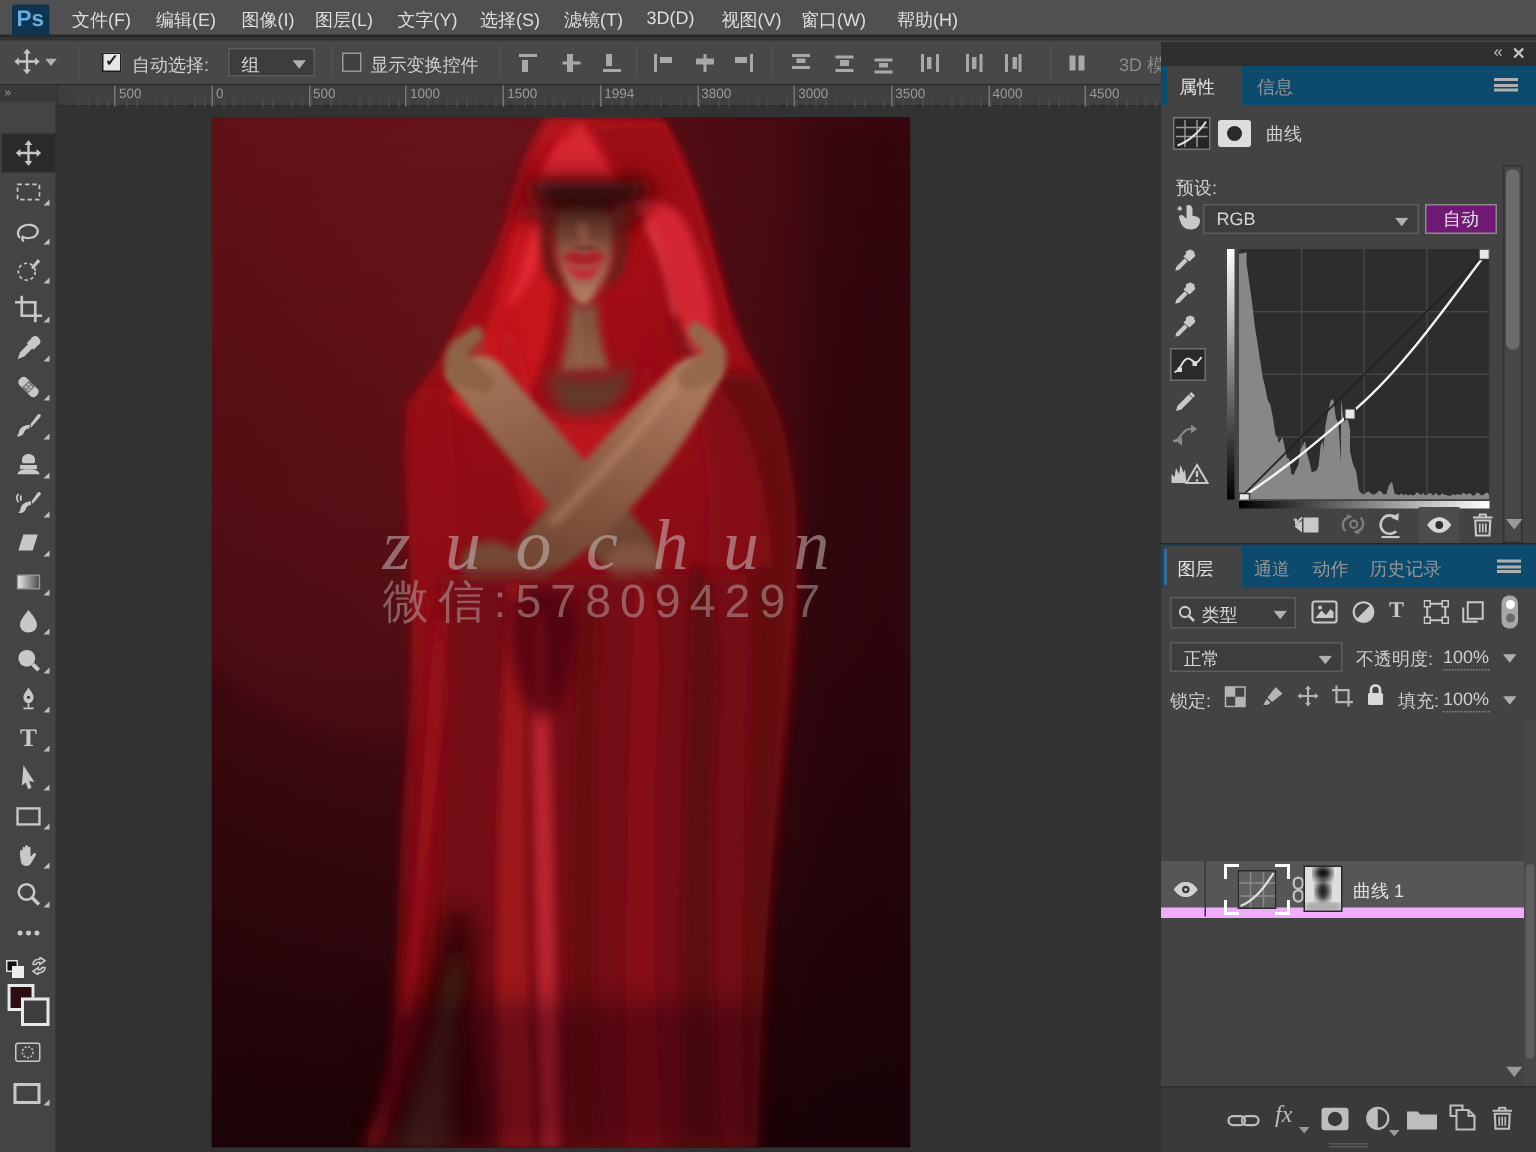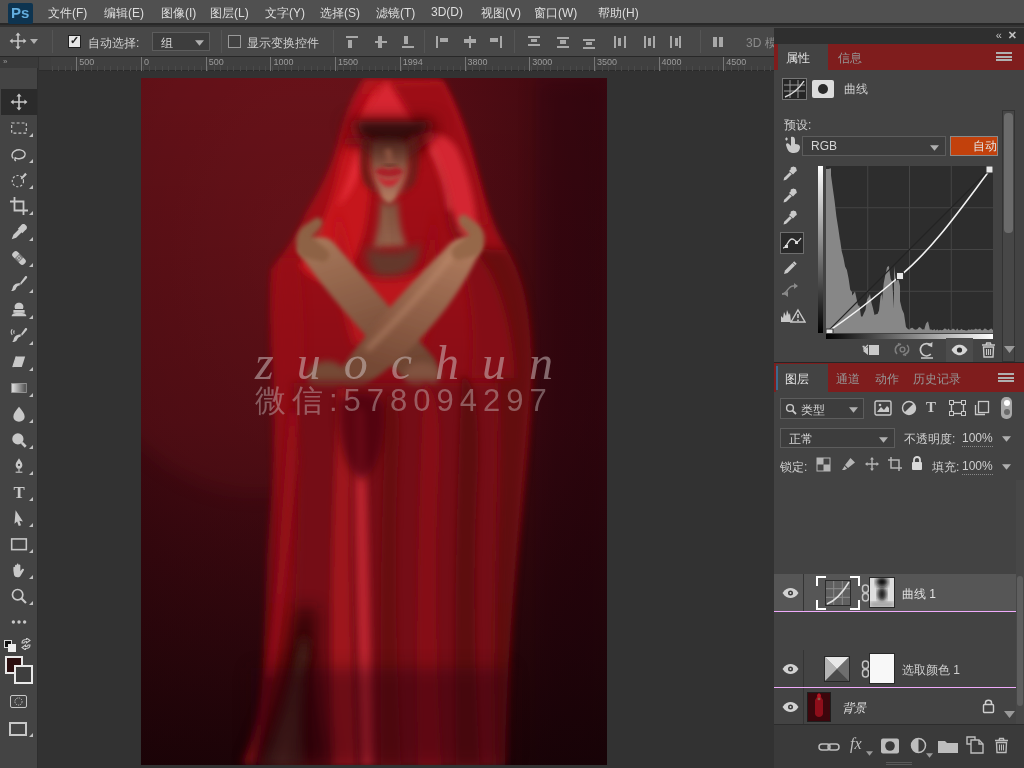--- a/index.html
+++ b/index.html
@@ -37,31 +37,31 @@
   .tcorn { position:absolute; width:0; height:0; border-left:4px solid transparent;
     border-bottom:4px solid #c0c0c0; }
   
   #canvasarea { left:39px; top:57px; width:735px; height:711px; background:#323232; }
   #ruler { position:absolute; left:0; top:0; width:735px; height:14px; background:#404040;
     border-bottom:1px solid #2a2a2a; }
   .rlabel { position:absolute; top:0px; font-size:9px; color:#9a9a9a; }
   .rtickmaj { position:absolute; top:0; width:1px; height:14px; background:#777777; }
   
   #rpanel { left:774px; top:28px; width:250px; height:740px; background:#434343; }
-  .tabbar { position:absolute; left:0; width:250px; background:#7f1d1d; }
+  .tabbar { position:absolute; left:0; width:250px; background:#0c4a6e; }
   .tab { position:absolute; font-size:12px; color:#969696; }
   .tab.active { color:#e4e4e4; }
   .tabbox { position:absolute; background:#434343; }
   .ptext { font-size:12px; color:#cfcfcf; position:absolute; white-space:nowrap; }
   .dim { color:#9a9a9a; }
   .hamb { position:absolute; width:16px; height:9px; border-top:2px solid #b0b0b0;
     border-bottom:2px solid #b0b0b0; }
   .hamb::after { content:""; position:absolute; left:0; top:1.5px; width:16px; height:2px; background:#b0b0b0; }
   .lrow { position:absolute; left:0; width:242px; height:38px; background:#434343;
-    border-bottom:1px solid #f0abfc; }
+    border-bottom:7px solid #f0abfc; }
   .eyecol { position:absolute; left:0; top:0; width:30px; height:37px; border-right:1px solid #343434; }
 </style>
 </head>
 <body>
 <div id="stage">
 
 <div id="menubar" class="abs">
   <div id="pslogo">
         <span style="position:absolute;left:0;top:0;width:25px;height:21px;background:#0e3450;border-radius:2px"></span>
         <span style="position:absolute;left:3px;top:1px;color:#63aede;font-size:15px;font-weight:bold">Ps</span>
@@ -497,21 +497,21 @@
 <svg class="abs" style="left:8px;top:64px" width="22" height="22" viewBox="0 0 22 22">
           <path d="M9 3 C11 2 13 3 13 6 L13 10 C16 10 18 11 18 13 C18 16 16 19 12 19 C8 19 6 17 5 14 L4 11 C4 9 6 9 7 10 L9 12 Z" fill="#c9c9c9"></path>
           <path d="M3 5 L6 5 M4.5 3.5 L4.5 6.5" stroke="#c9c9c9" stroke-width="1.2"></path>
         </svg>
 <div class="dropd" style="left:28px;top:66px;width:144px;height:20px">
           <span class="dtext">RGB</span>
           <svg class="chev" style="right:6px;top:8px" viewBox="0 0 8 5">
             <path d="M0 0 L4 5 L8 0 Z" fill="#b0b0b0"></path>
           </svg>
         </div>
-<div class="abs" style="left:176px;top:66px;width:48px;height:20px;background:#c2410c;border:1px solid #8a8a8a;color:#e2e2e2;font-size:12px;text-align:right;line-height:18px">自动</div>
+<div class="abs" style="left:176px;top:66px;width:48px;height:20px;background:#701a75;border:1px solid #8a8a8a;color:#e2e2e2;font-size:12px;text-align:center;line-height:18px">自动</div>
 <svg class="abs" style="left:8px;top:96px" width="16" height="16" viewBox="0 0 16 16">
           <path d="M1.5 14.5 L2.2 11.8 L7.8 6.2 L9.8 8.2 L4.2 13.8 Z" fill="#c9c9c9"></path>
           <path d="M7 5 L8.8 3.2 C8.2 2 9 0.8 10.2 1 C10.8 0.2 12 0.2 12.6 1 C13.8 0.8 14.6 2 14.2 3 C15.2 3.8 15 5.2 13.8 5.6 L11 8.4 Z" fill="#c9c9c9"></path>
         </svg>
 <svg class="abs" style="left:8px;top:118px" width="16" height="16" viewBox="0 0 16 16">
           <path d="M1.5 14.5 L2.2 11.8 L7.8 6.2 L9.8 8.2 L4.2 13.8 Z" fill="#c9c9c9"></path>
           <path d="M7 5 L8.8 3.2 C8.2 2 9 0.8 10.2 1 C10.8 0.2 12 0.2 12.6 1 C13.8 0.8 14.6 2 14.2 3 C15.2 3.8 15 5.2 13.8 5.6 L11 8.4 Z" fill="#c9c9c9"></path>
         </svg>
 <svg class="abs" style="left:8px;top:140px" width="16" height="16" viewBox="0 0 16 16">
           <path d="M1.5 14.5 L2.2 11.8 L7.8 6.2 L9.8 8.2 L4.2 13.8 Z" fill="#c9c9c9"></path>
@@ -686,63 +686,20 @@
                 <feGaussianBlur stdDeviation="2.2"></feGaussianBlur>
               </filter>
             </defs>
             <rect width="24" height="29" fill="#dedede"></rect>
             <ellipse cx="12" cy="4" rx="6" ry="5" fill="#111" filter="url(#mb)"></ellipse>
             <ellipse cx="12" cy="16" rx="4.5" ry="7" fill="#1a1a1a" filter="url(#mb)"></ellipse>
             <rect y="24" width="24" height="5" fill="#9a9a9a" filter="url(#mb)"></rect>
           </svg></div>
 <div class="ptext" style="left:128px;top:12px;color:#e2e2e2">曲线 1</div>
 </div>
-<div class="lrow" style="top:622px">
-<svg class="abs" style="left:8px;top:13px" width="17" height="12" viewBox="0 0 17 12">
-          <path d="M0.5 6 C3 2.2 6 1 8.5 1 C11 1 14 2.2 16.5 6 C14 9.8 11 11 8.5 11 C6 11 3 9.8 0.5 6 Z" fill="#d2d2d2"></path>
-          <circle cx="8.5" cy="6" r="2.5" fill="#3a3a3a"></circle>
-          <circle cx="8.5" cy="6" r="1" fill="#d2d2d2"></circle>
-        </svg>
-<div class="eyecol"></div>
-<svg class="abs" style="left:50px;top:6px" width="26" height="26" viewBox="0 0 26 26">
-<rect width="26" height="26" fill="#8a8a8a"></rect>
-          <path d="M0 0 H26 L13 13 Z" fill="#e8e8e8"></path>
-          <path d="M0 0 V26 L13 13 Z" fill="#b4b4b4"></path>
-          <path d="M26 0 V26 L13 13 Z" fill="#6e6e6e"></path>
-          <path d="M0 26 H26 L13 13 Z" fill="#4a4a4a"></path>
-          <rect x="0.5" y="0.5" width="25" height="25" fill="none" stroke="#282828"></rect>
-        </svg>
-<svg class="abs" style="left:86px;top:10px" width="11" height="18" viewBox="0 0 11 18">
-          <rect x="2.5" y="1" width="6" height="7.5" rx="3" fill="none" stroke="#c2c2c2" stroke-width="1.5"></rect>
-          <rect x="2.5" y="9.5" width="6" height="7.5" rx="3" fill="none" stroke="#c2c2c2" stroke-width="1.5"></rect>
-        </svg>
-<div class="abs" style="left:96px;top:4px;width:24px;height:29px;background:#f8f8f8;outline:1px solid #282828"></div>
-<div class="ptext" style="left:128px;top:12px">选取颜色 1</div>
-</div>
-<div class="lrow" style="top:660px">
-<svg class="abs" style="left:8px;top:13px" width="17" height="12" viewBox="0 0 17 12">
-          <path d="M0.5 6 C3 2.2 6 1 8.5 1 C11 1 14 2.2 16.5 6 C14 9.8 11 11 8.5 11 C6 11 3 9.8 0.5 6 Z" fill="#d2d2d2"></path>
-          <circle cx="8.5" cy="6" r="2.5" fill="#3a3a3a"></circle>
-          <circle cx="8.5" cy="6" r="1" fill="#d2d2d2"></circle>
-        </svg>
-<div class="eyecol"></div>
-<svg class="abs" style="left:33px;top:4px" width="24" height="30" viewBox="0 0 24 30">
-<rect width="24" height="30" fill="#3c060c"></rect>
-<path d="M12 2 L16 8 L16 22 C15 26 9 26 8 22 L8 8 Z" fill="#8e0e1a"></path>
-<path d="M10 3 L12 1 L14 3 L13 8 L11 8 Z" fill="#b51522"></path>
-<ellipse cx="12" cy="7" rx="1.5" ry="1.2" fill="#8a5a48"></ellipse>
-
-<rect x="0.5" y="0.5" width="23" height="29" fill="none" stroke="#1e1e1e"></rect>
-        </svg>
-<div class="ptext" style="left:68px;top:12px;font-style:italic;color:#dedede">背景</div>
-<svg class="abs" style="left:208px;top:10px" width="13" height="16" viewBox="0 0 13 16">
-          <path d="M3.5 6.5 V4.5 C3.5 1.5 9.5 1.5 9.5 4.5 V6.5" fill="none" stroke="#cfcfcf" stroke-width="1.5"></path>
-          <rect x="1.5" y="6.5" width="10" height="8" rx="1" fill="none" stroke="#cfcfcf" stroke-width="1.4"></rect>
-        </svg>
-</div>
 <div class="abs" style="left:242px;top:452px;width:8px;height:244px;background:#474747">
         <div class="abs" style="left:1px;top:96px;width:6px;height:130px;background:#5e5e5e;border-radius:3px"></div>
       </div>
 <svg class="abs" style="left:230px;top:683px" width="11" height="7" viewBox="0 0 8 5">
         <path d="M0 0 L4 5 L8 0 Z" fill="#9a9a9a"></path>
       </svg>
 <div class="abs" style="left:0;top:696px;width:250px;height:44px;background:#3a3a3a;border-top:1px solid #2c2c2c">
 <svg class="abs" style="left:44px;top:16px" width="22" height="12" viewBox="0 0 22 12">
           <rect x="1" y="3" width="11" height="6" rx="3" fill="none" stroke="#bdbdbd" stroke-width="1.5"></rect>
           <rect x="10" y="3" width="11" height="6" rx="3" fill="none" stroke="#bdbdbd" stroke-width="1.5"></rect>

